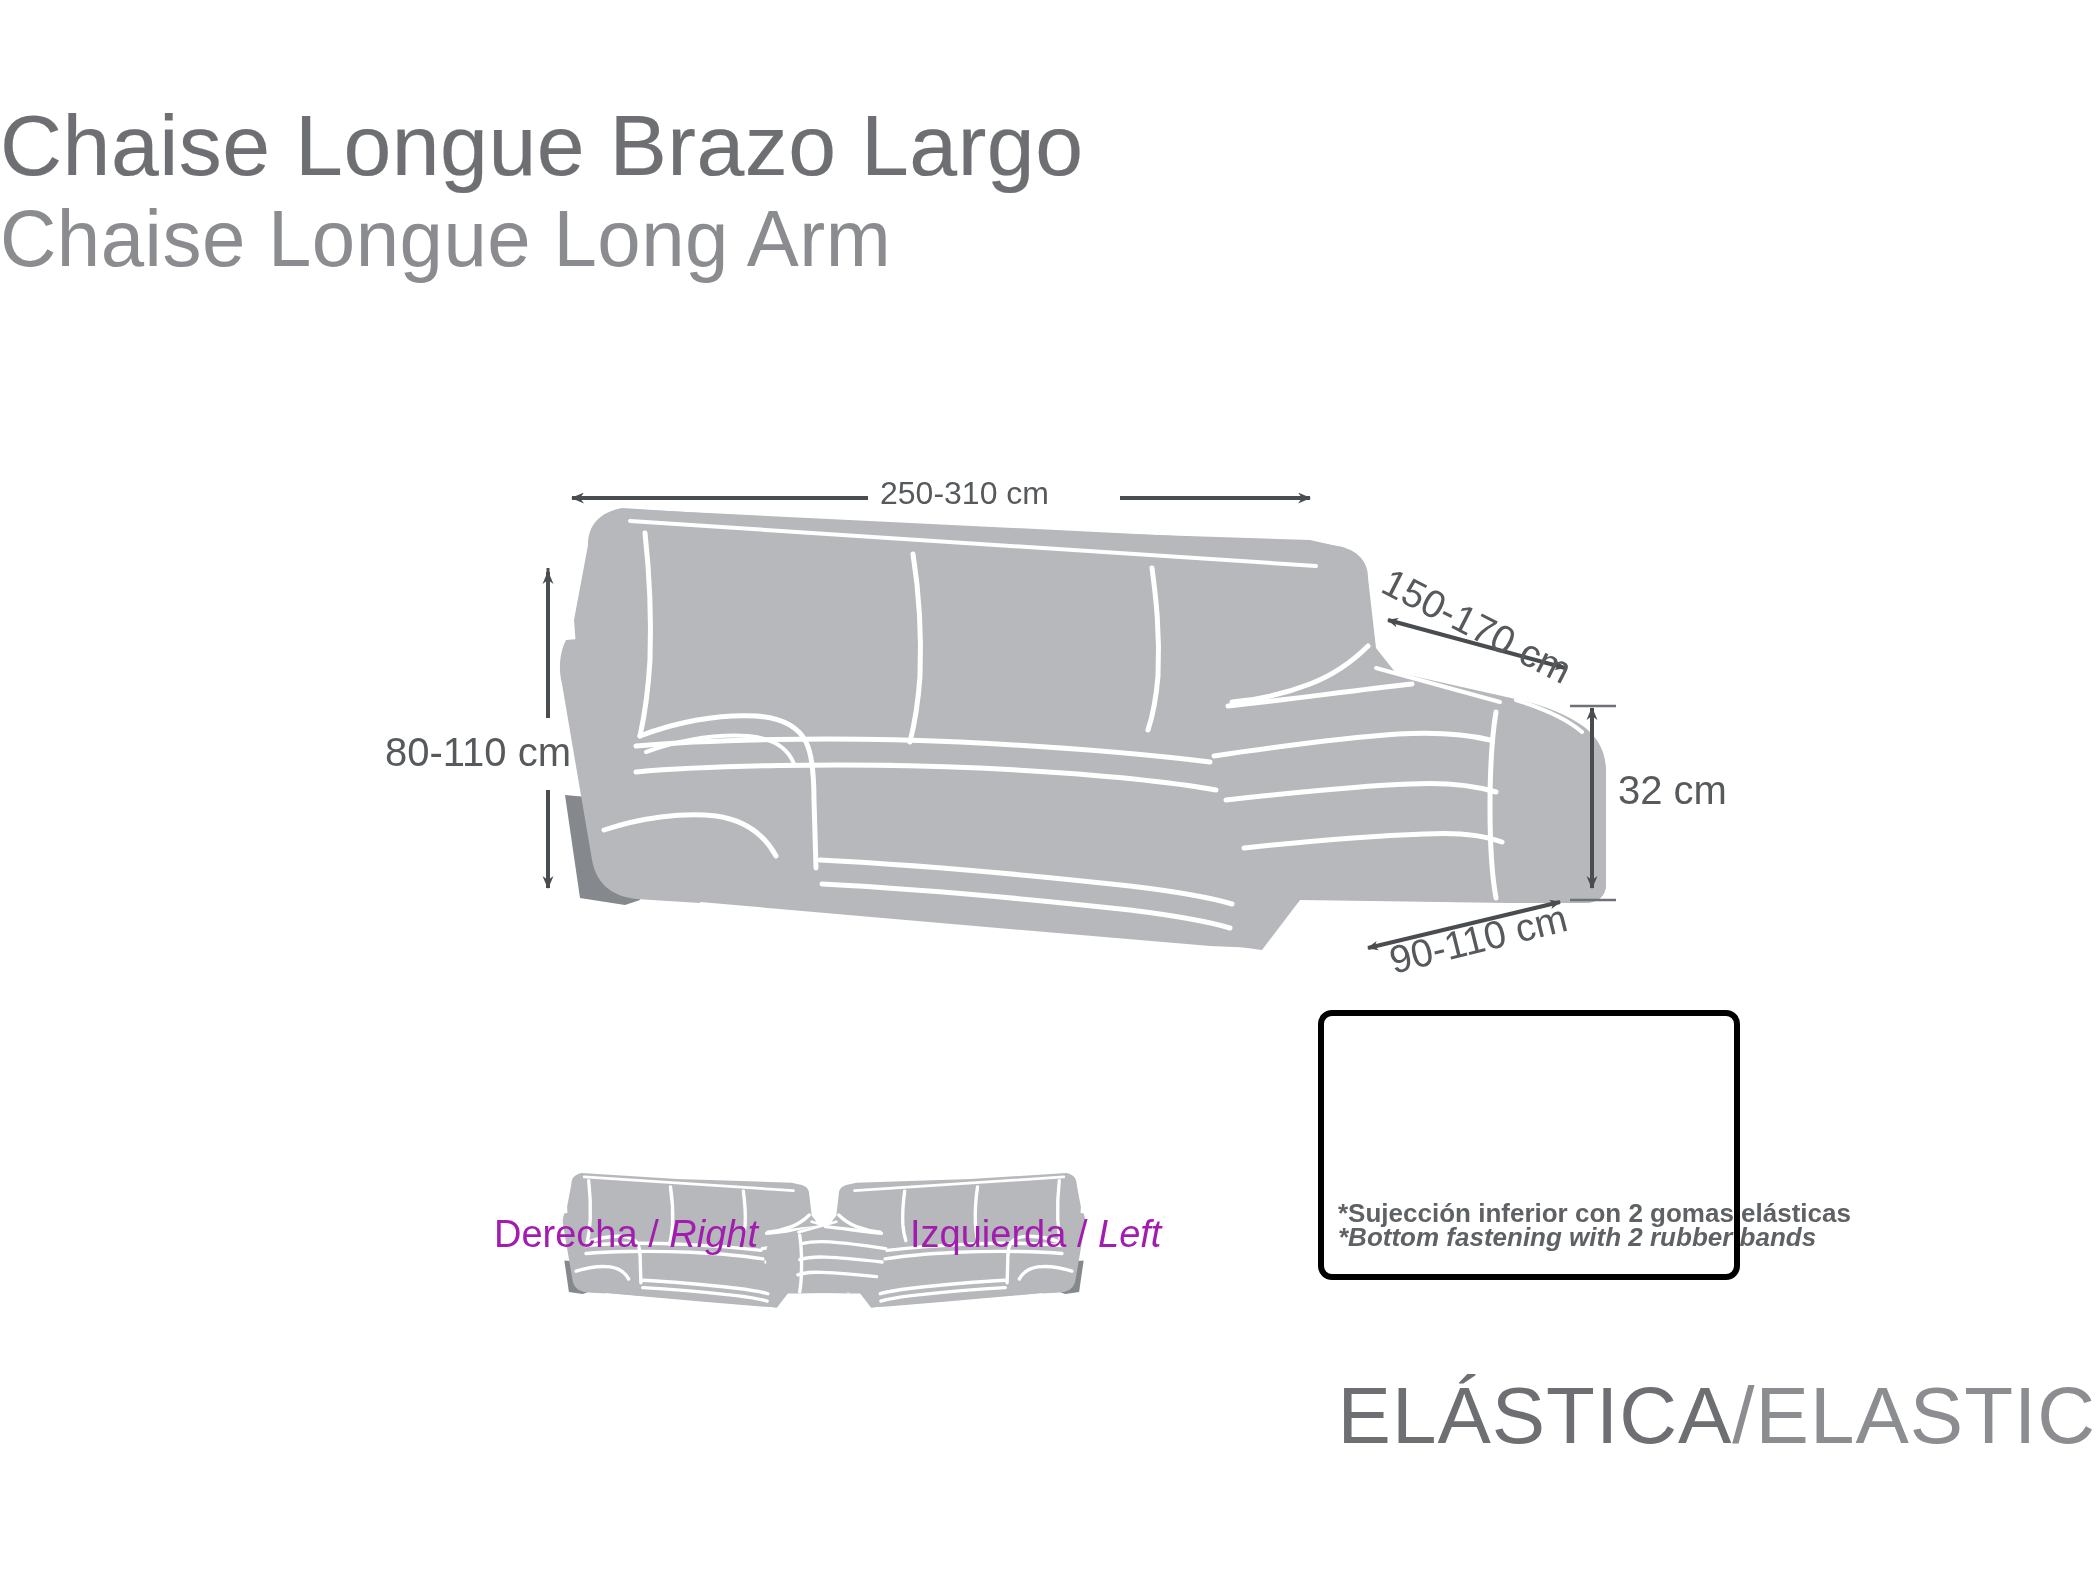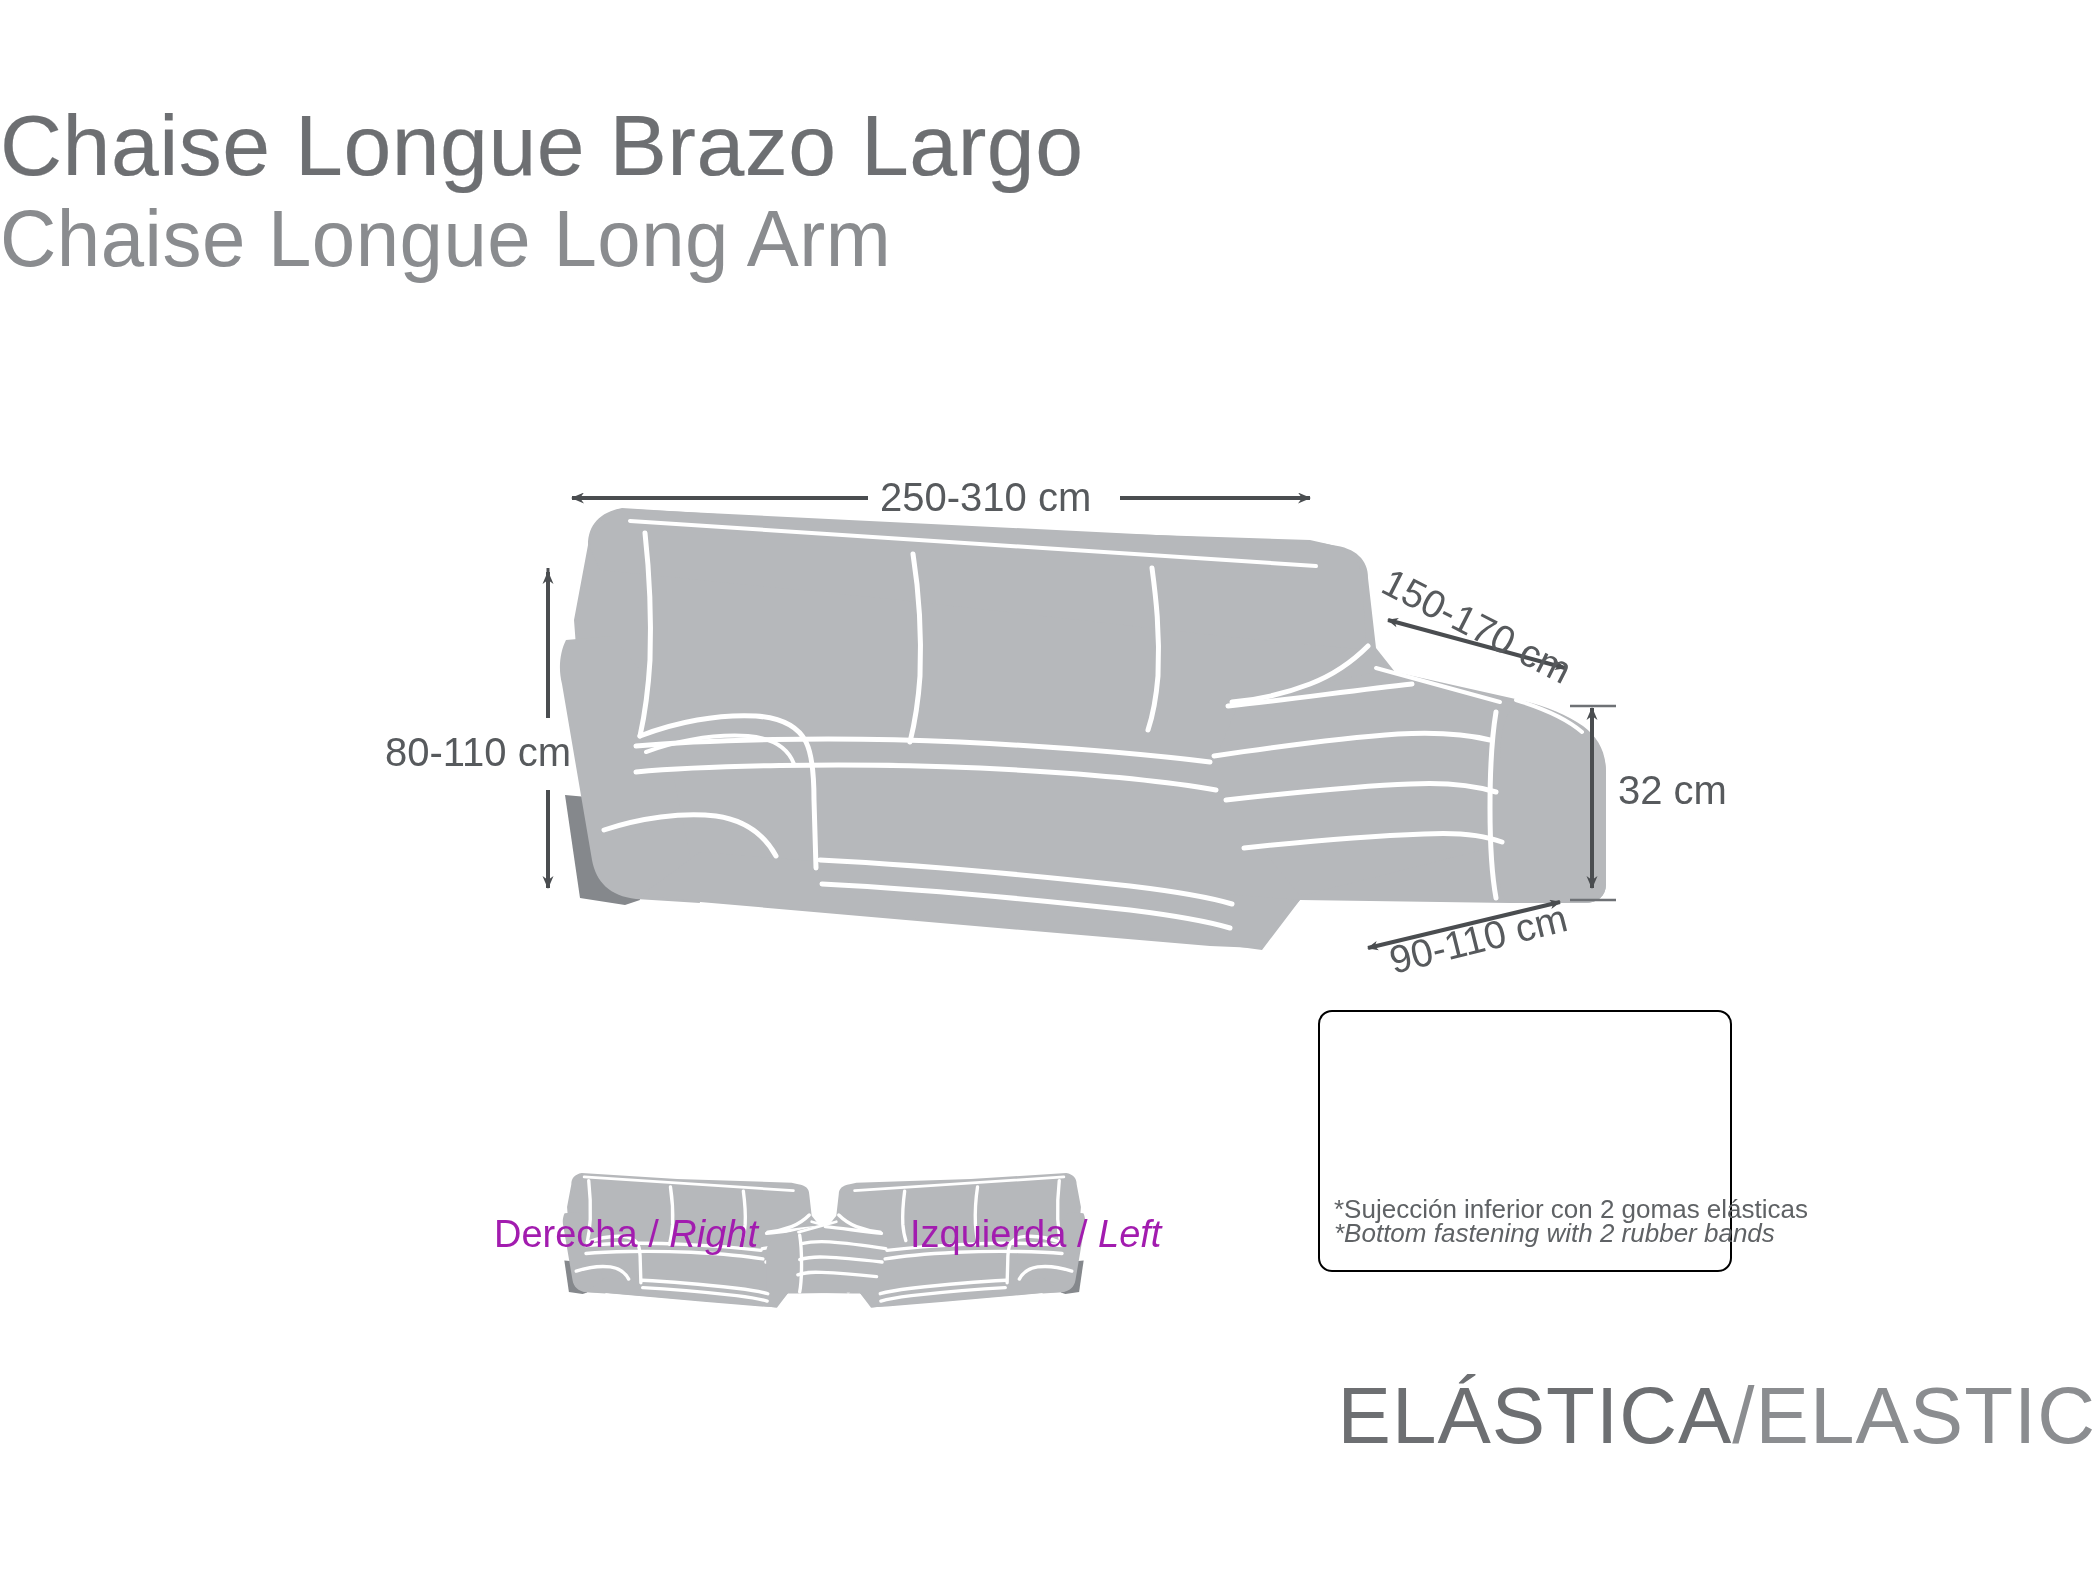--- a/index.html
+++ b/index.html
@@ -25,36 +25,36 @@
     transform:scaleY(1.02);
   }
 
   
   #elastic-block{position:absolute;top:1370px;left:0;width:2096px;text-align:right;white-space:nowrap;}
   #elastic-es{font-size:80px;font-weight:400;color:#6d6f72;letter-spacing:1px;}
   #elastic-en{font-size:80px;font-weight:300;color:#8b8d90;letter-spacing:1px;}
 
   
   .dimlabel{position:absolute;color:#575a5d;white-space:nowrap;font-weight:400;}
-  #dim-width-label{left:880px;top:475px;font-size:40px;}
+  #dim-width-label{left:880px;top:475px;font-size:32px;}
   #dim-height-label{left:385px;top:730px;font-size:40px;}
   #dim-depth-label{left:1395px;top:560px;font-size:39px;transform:rotate(27deg);transform-origin:left top;}
   #dim-seat-label{left:1618px;top:768px;font-size:40px;}
   #dim-bottom-label{left:1385px;top:940px;font-size:39px;transform:rotate(-14deg);transform-origin:left top;}
 
   
   .thumb-caption{position:absolute;font-size:38px;color:#a21caf;white-space:nowrap;}
   .thumb-caption .en{font-style:italic;}
   #caption-right{left:494px;top:1213px;}
   #caption-left{left:910px;top:1213px;}
 
   
   #legend-box{
     position:absolute;left:1318px;top:1010px;width:410px;height:258px;
-    border:2px solid #000000;border-radius:14px;background:#fff;
+    border:6px solid #000000;border-radius:14px;background:#fff;font-weight:bold;
   }
   .legend-line{position:absolute;left:14px;font-size:26px;color:#5f6265;white-space:nowrap;}
   #legend-es{top:182px;}
   #legend-en{top:206px;font-style:italic;}
 
   svg{display:block;}
   .svg-abs{position:absolute;left:0;top:0;pointer-events:none;}
 </style>
 </head>
 <body>

